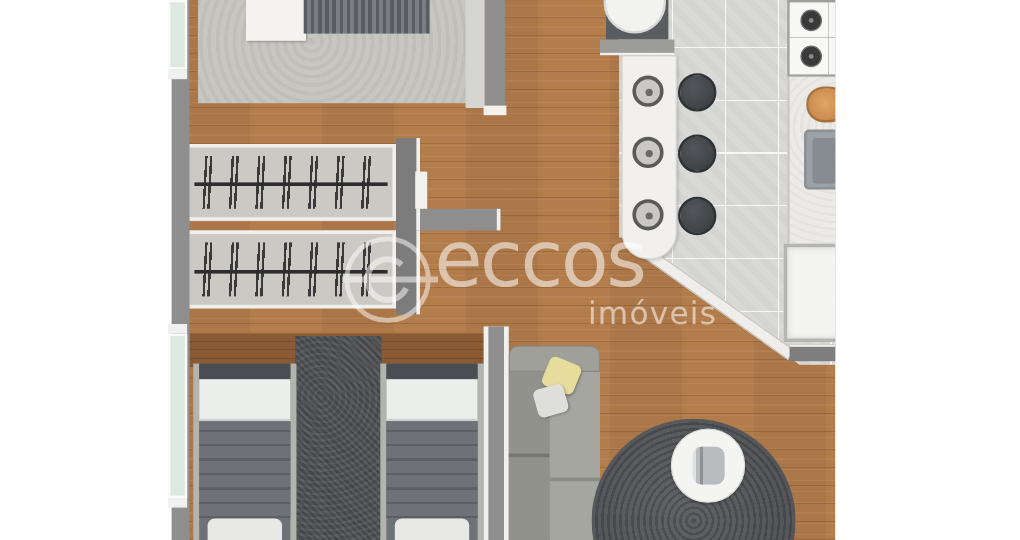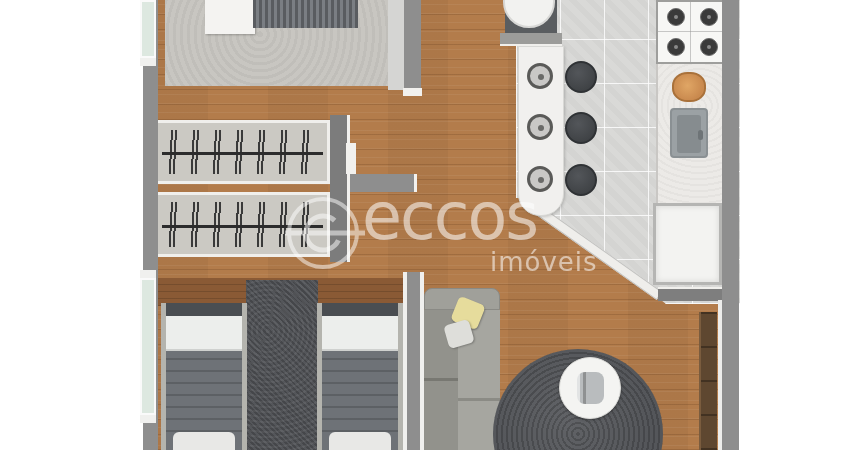--- a/index.html
+++ b/index.html
@@ -1,16 +1,16 @@
 <!DOCTYPE html>
 <html style="--background: #ffffff; --wood-floor: #b37c4b; --tile-floor: #d9d9d7; --wall: #8e8e8e; --rug-light: #c8c6c1; --rug-dark: #54565a; --bed-blanket: #6e7277; --counter-white: #f1f0ee; --pillow-accent: #e6dc9c; --wood-dark: #5e4730; --wood-dark-panel: #8a5a35; --bread: #c9894e; --watermark: #ffffff;"><head>
 <meta charset="utf-8">
 <style>
   html,body{margin:0;padding:0;background:#fff;}
-  #canvas{position:relative;width:850px;height:450px;overflow:hidden;background:var(--background,#fff);
+  #canvas{position:relative;width:696px;height:450px;overflow:hidden;background:var(--background,#fff);
           font-family:"DejaVu Sans",sans-serif;}
   .abs{position:absolute;}
 
   
   .wood{left:148px;top:0;width:590px;height:450px;background-color:var(--wood-floor,#b37c4b);
     background-image:
       repeating-linear-gradient(0deg, rgba(80,45,18,.20) 0 1px, transparent 1px 15px),
       repeating-linear-gradient(0deg, transparent 0 4px, rgba(255,255,255,.06) 4px 5px, transparent 5px 9px),
       repeating-linear-gradient(90deg, rgba(0,0,0,.04) 0 60px, transparent 60px 120px);}
   .tilezone{left:516px;top:0;width:224px;height:304px;background-color:var(--tile-floor,#d9d9d7);

